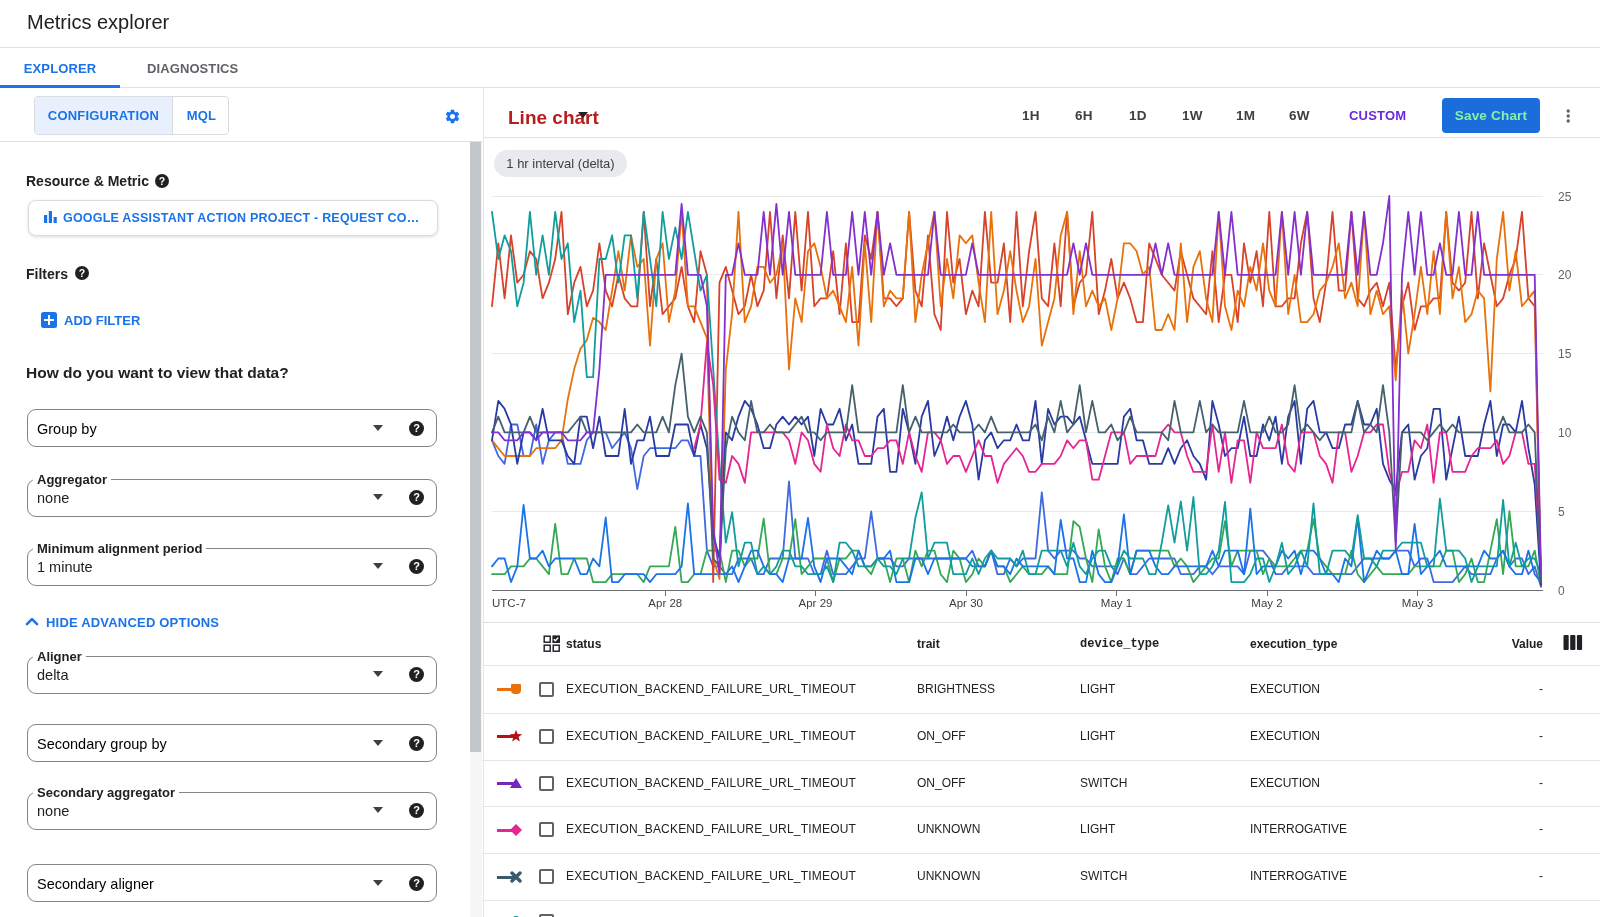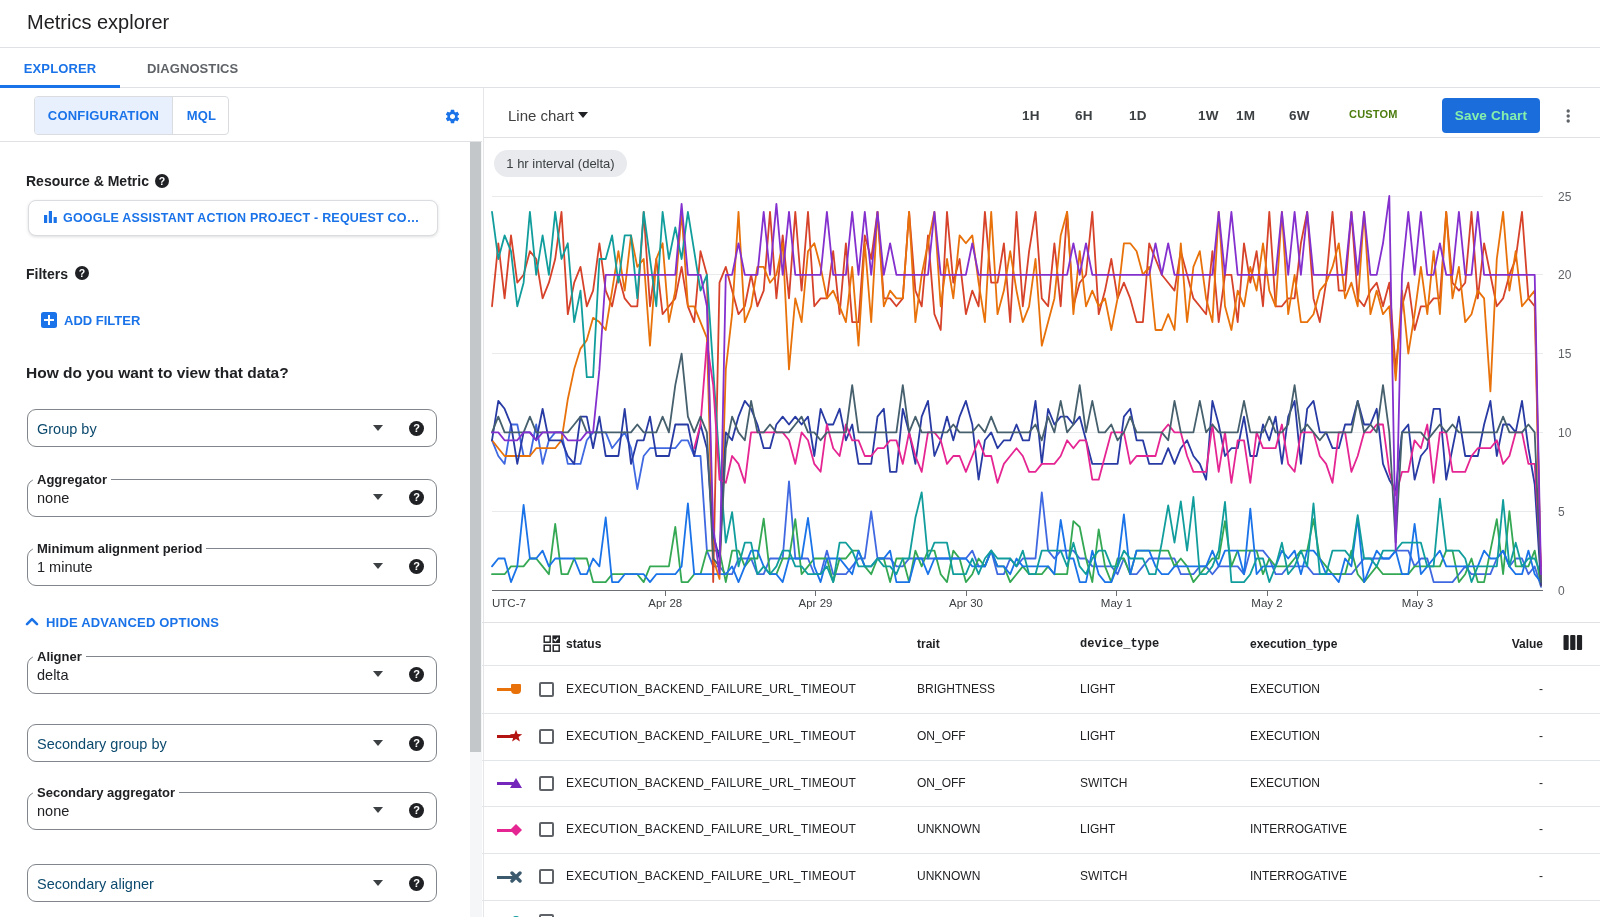--- a/index.html
+++ b/index.html
@@ -11,21 +11,21 @@
   color:#fff; font-size:10.5px; font-weight:bold; text-align:center; line-height:14.5px; }
 .hlp2 { position:absolute; width:15px; height:15px; border-radius:50%; background:#202124;
   color:#fff; font-size:11px; font-weight:bold; text-align:center; line-height:15.5px; }
 .caret { position:absolute; width:0; height:0; border-left:5.5px solid transparent;
   border-right:5.5px solid transparent; border-top:6px solid #3c4043; }
 .field { position:absolute; left:27px; width:410px; height:38px; border:1px solid #80868b;
   border-radius:9px; background:#fff; }
 .flabel { position:absolute; left:33px; background:#fff; padding:0 4px; font-size:13px;
   font-weight:bold; color:#202124; z-index:2; }
 .fval { position:absolute; left:37px; font-size:14.5px; color:#202124; }
-.fph { position:absolute; left:37px; font-size:14.5px; color:#0c4a6e; }
+.fph { position:absolute; left:37px; font-size:14.5px; color:#000000; }
 .toolbtn { position:absolute; top:108px; font-size:13.5px; font-weight:bold; color:#3c4043;
   letter-spacing:.2px; }
 .hcell { position:absolute; font-size:12px; font-weight:bold; color:#202124; }
 .tcell { position:absolute; font-size:12px; color:#202124; }
 .rowline { position:absolute; left:482px; width:1118px; height:1px; background:#e3e6e8; }
 .cbx { position:absolute; left:539px; width:15px; height:15px; border:2px solid #5f6368; border-radius:2px; }
 .lline { position:absolute; left:497px; width:17px; height:2.5px; }
 </style>
 </head>
 <body>
@@ -112,29 +112,29 @@
 <div class="flabel" style="top:785px;">Secondary aggregator</div>
 <div class="fval" style="top:803px;">none</div>
 <div class="caret" style="left:373px;top:807px;"></div>
 <div class="hlp2" style="left:409px;top:803px;">?</div>
 
 <div class="field" style="top:864px;"></div>
 <div class="fph" style="top:876px;">Secondary aligner</div>
 <div class="caret" style="left:373px;top:880px;"></div>
 <div class="hlp2" style="left:409px;top:876px;">?</div>
 
-<div class="abs" style="left:508px;top:107px;font-size:15px;color:#404040;">Line chart</div>
+<div class="abs" style="left:508px;top:107px;font-size:19px;color:#b91c1c;font-weight:bold;">Line chart</div>
 <div class="caret" style="left:578px;top:112px;border-top-color:#202124;"></div>
 <div class="toolbtn" style="left:1022px;">1H</div>
 <div class="toolbtn" style="left:1075px;">6H</div>
 <div class="toolbtn" style="left:1129px;">1D</div>
-<div class="toolbtn" style="left:1182px;margin-left:16px;">1W</div>
+<div class="toolbtn" style="left:1182px;">1W</div>
 <div class="toolbtn" style="left:1236px;">1M</div>
 <div class="toolbtn" style="left:1289px;">6W</div>
-<div class="toolbtn" style="left:1349px;color:#4d7c0f;font-size:11px;">CUSTOM</div>
+<div class="toolbtn" style="left:1349px;color:#6d28d9;font-size:13px;">CUSTOM</div>
 <div class="abs" style="left:1442px;top:98px;width:98px;height:35px;background:#1b6ddb;border-radius:4px;color:#86efac;font-size:13.5px;font-weight:bold;letter-spacing:.2px;text-align:center;line-height:35px;">Save Chart</div>
 <svg class="abs" style="left:1566px;top:109px;" width="5" height="14" viewBox="0 0 5 14">
     <g fill="#5f6368">
       <circle cx="2.2" cy="2" r="1.7"></circle>
       <circle cx="2.2" cy="7" r="1.7"></circle>
       <circle cx="2.2" cy="12" r="1.7"></circle>
     </g>
   </svg>
 <div class="abs" style="left:484px;top:137px;width:1116px;height:1px;background:#dfe1e5;"></div>
 

